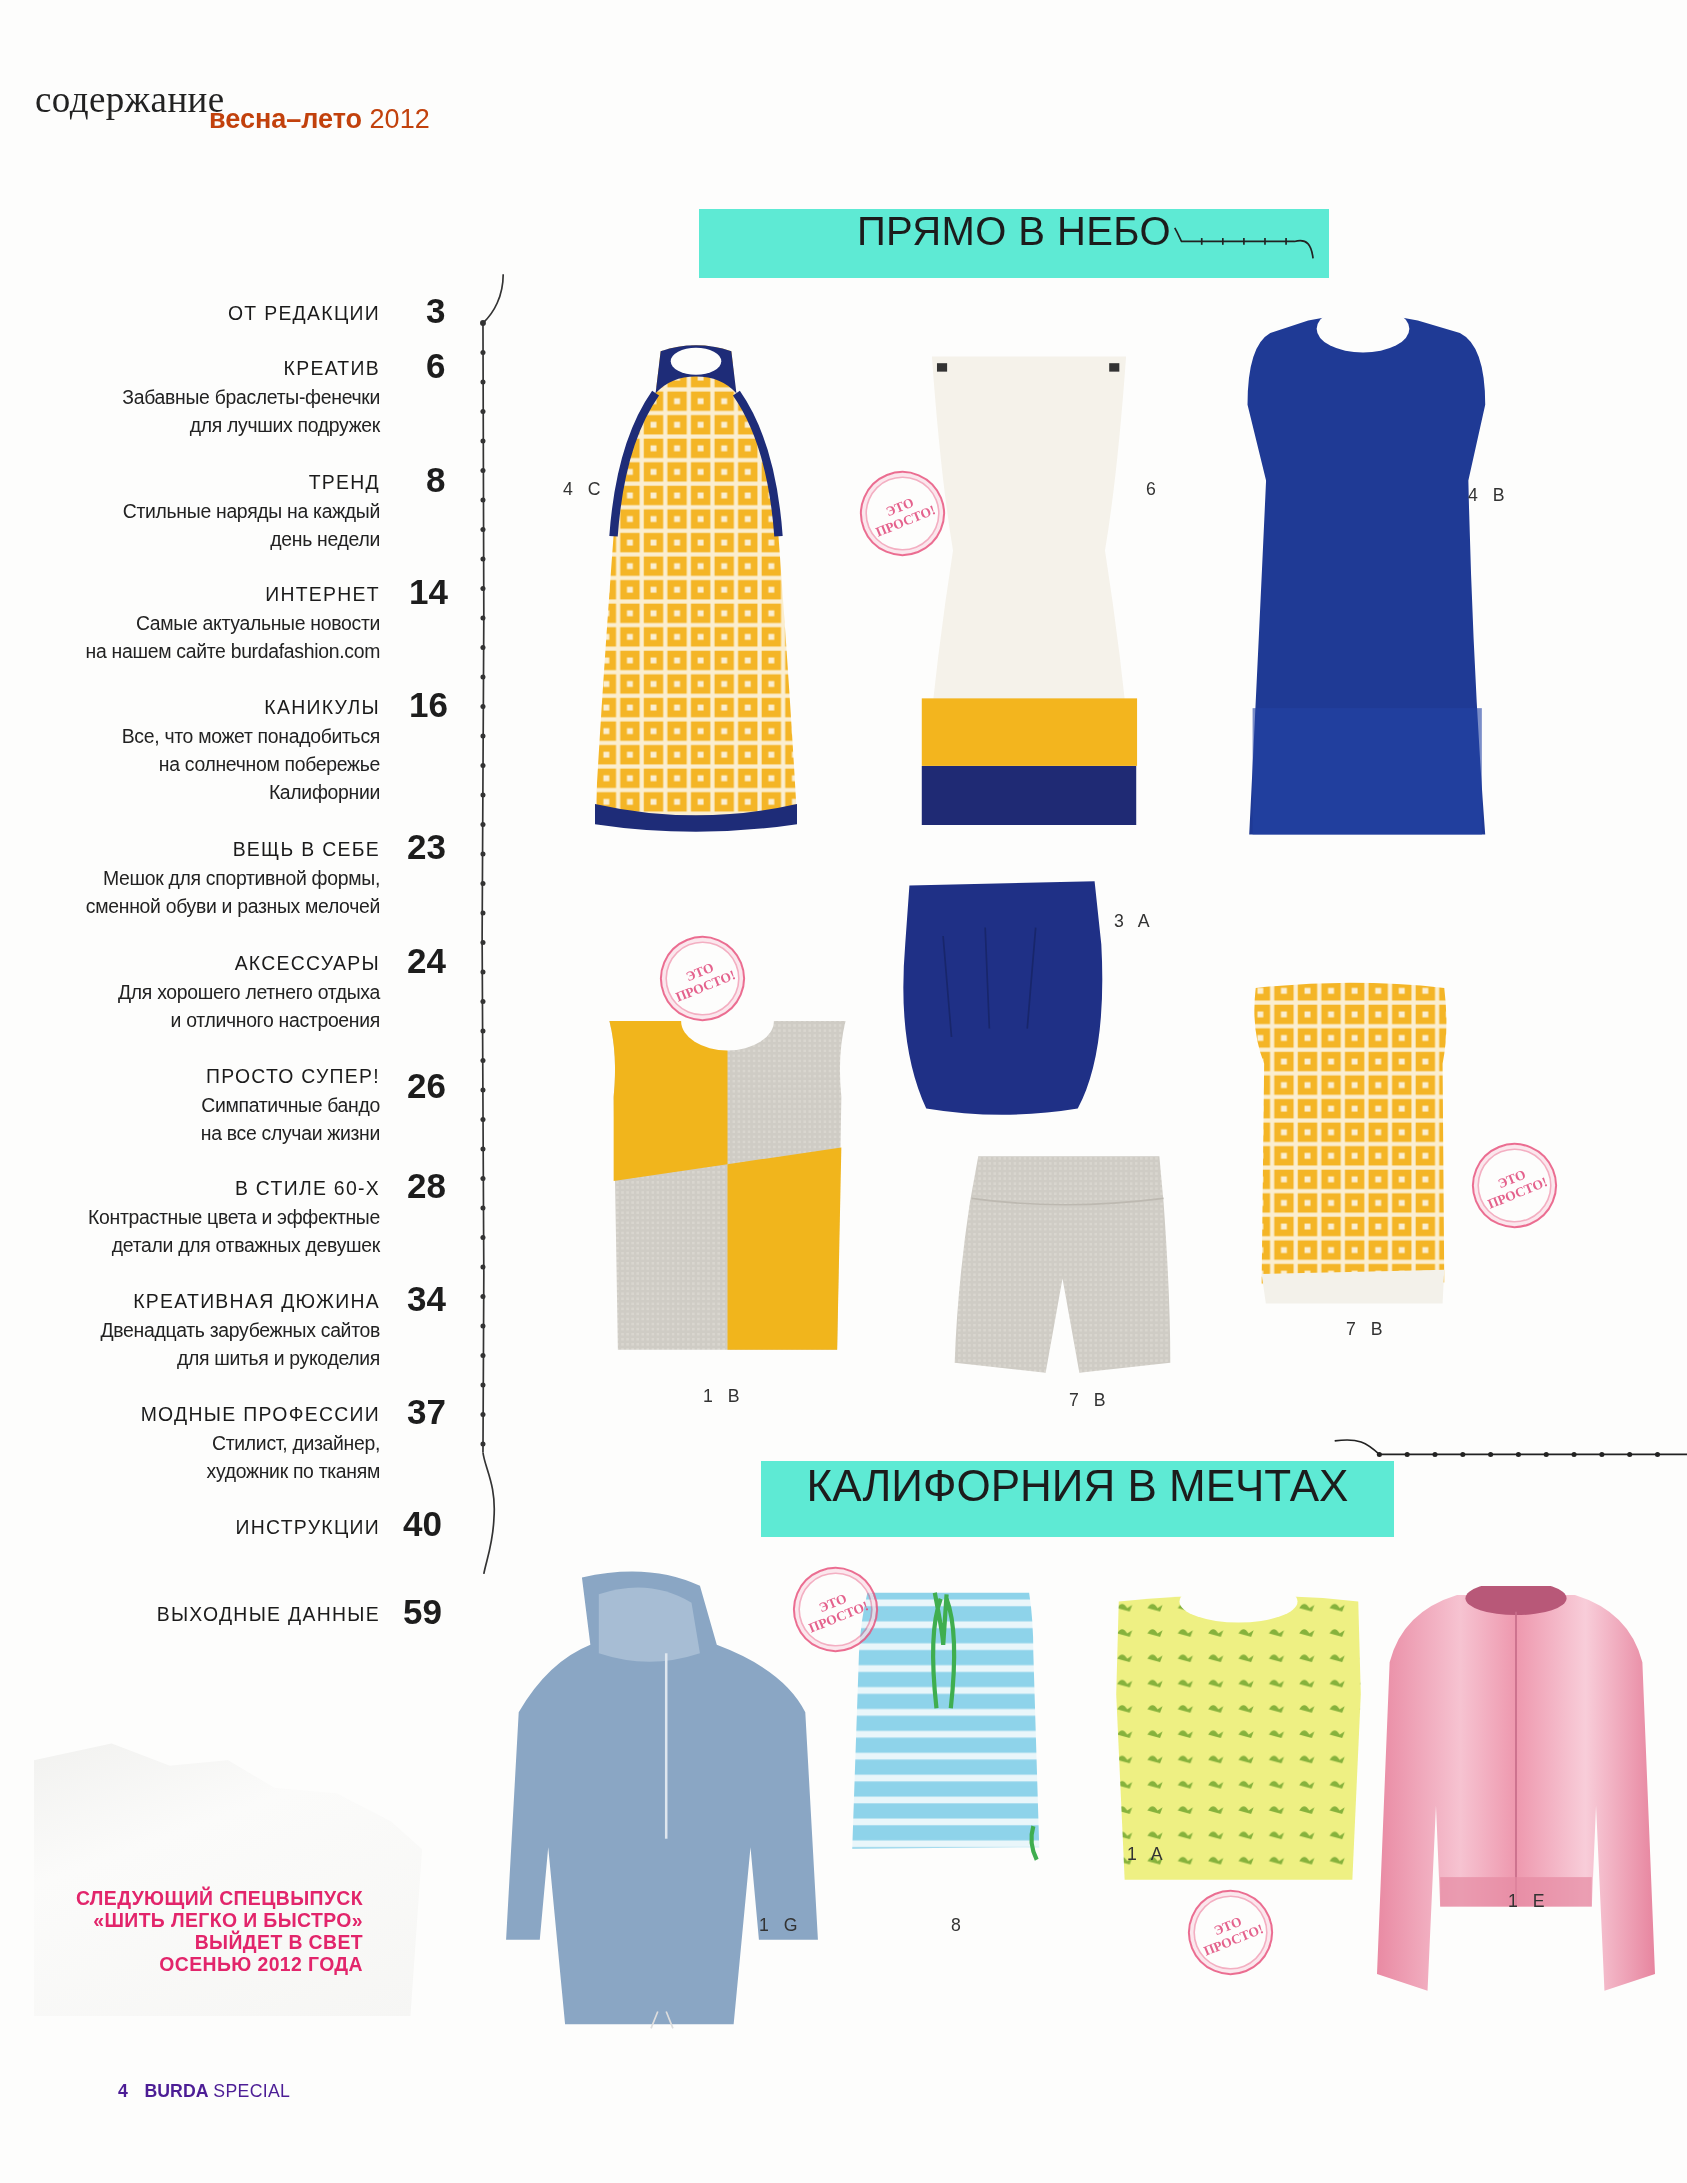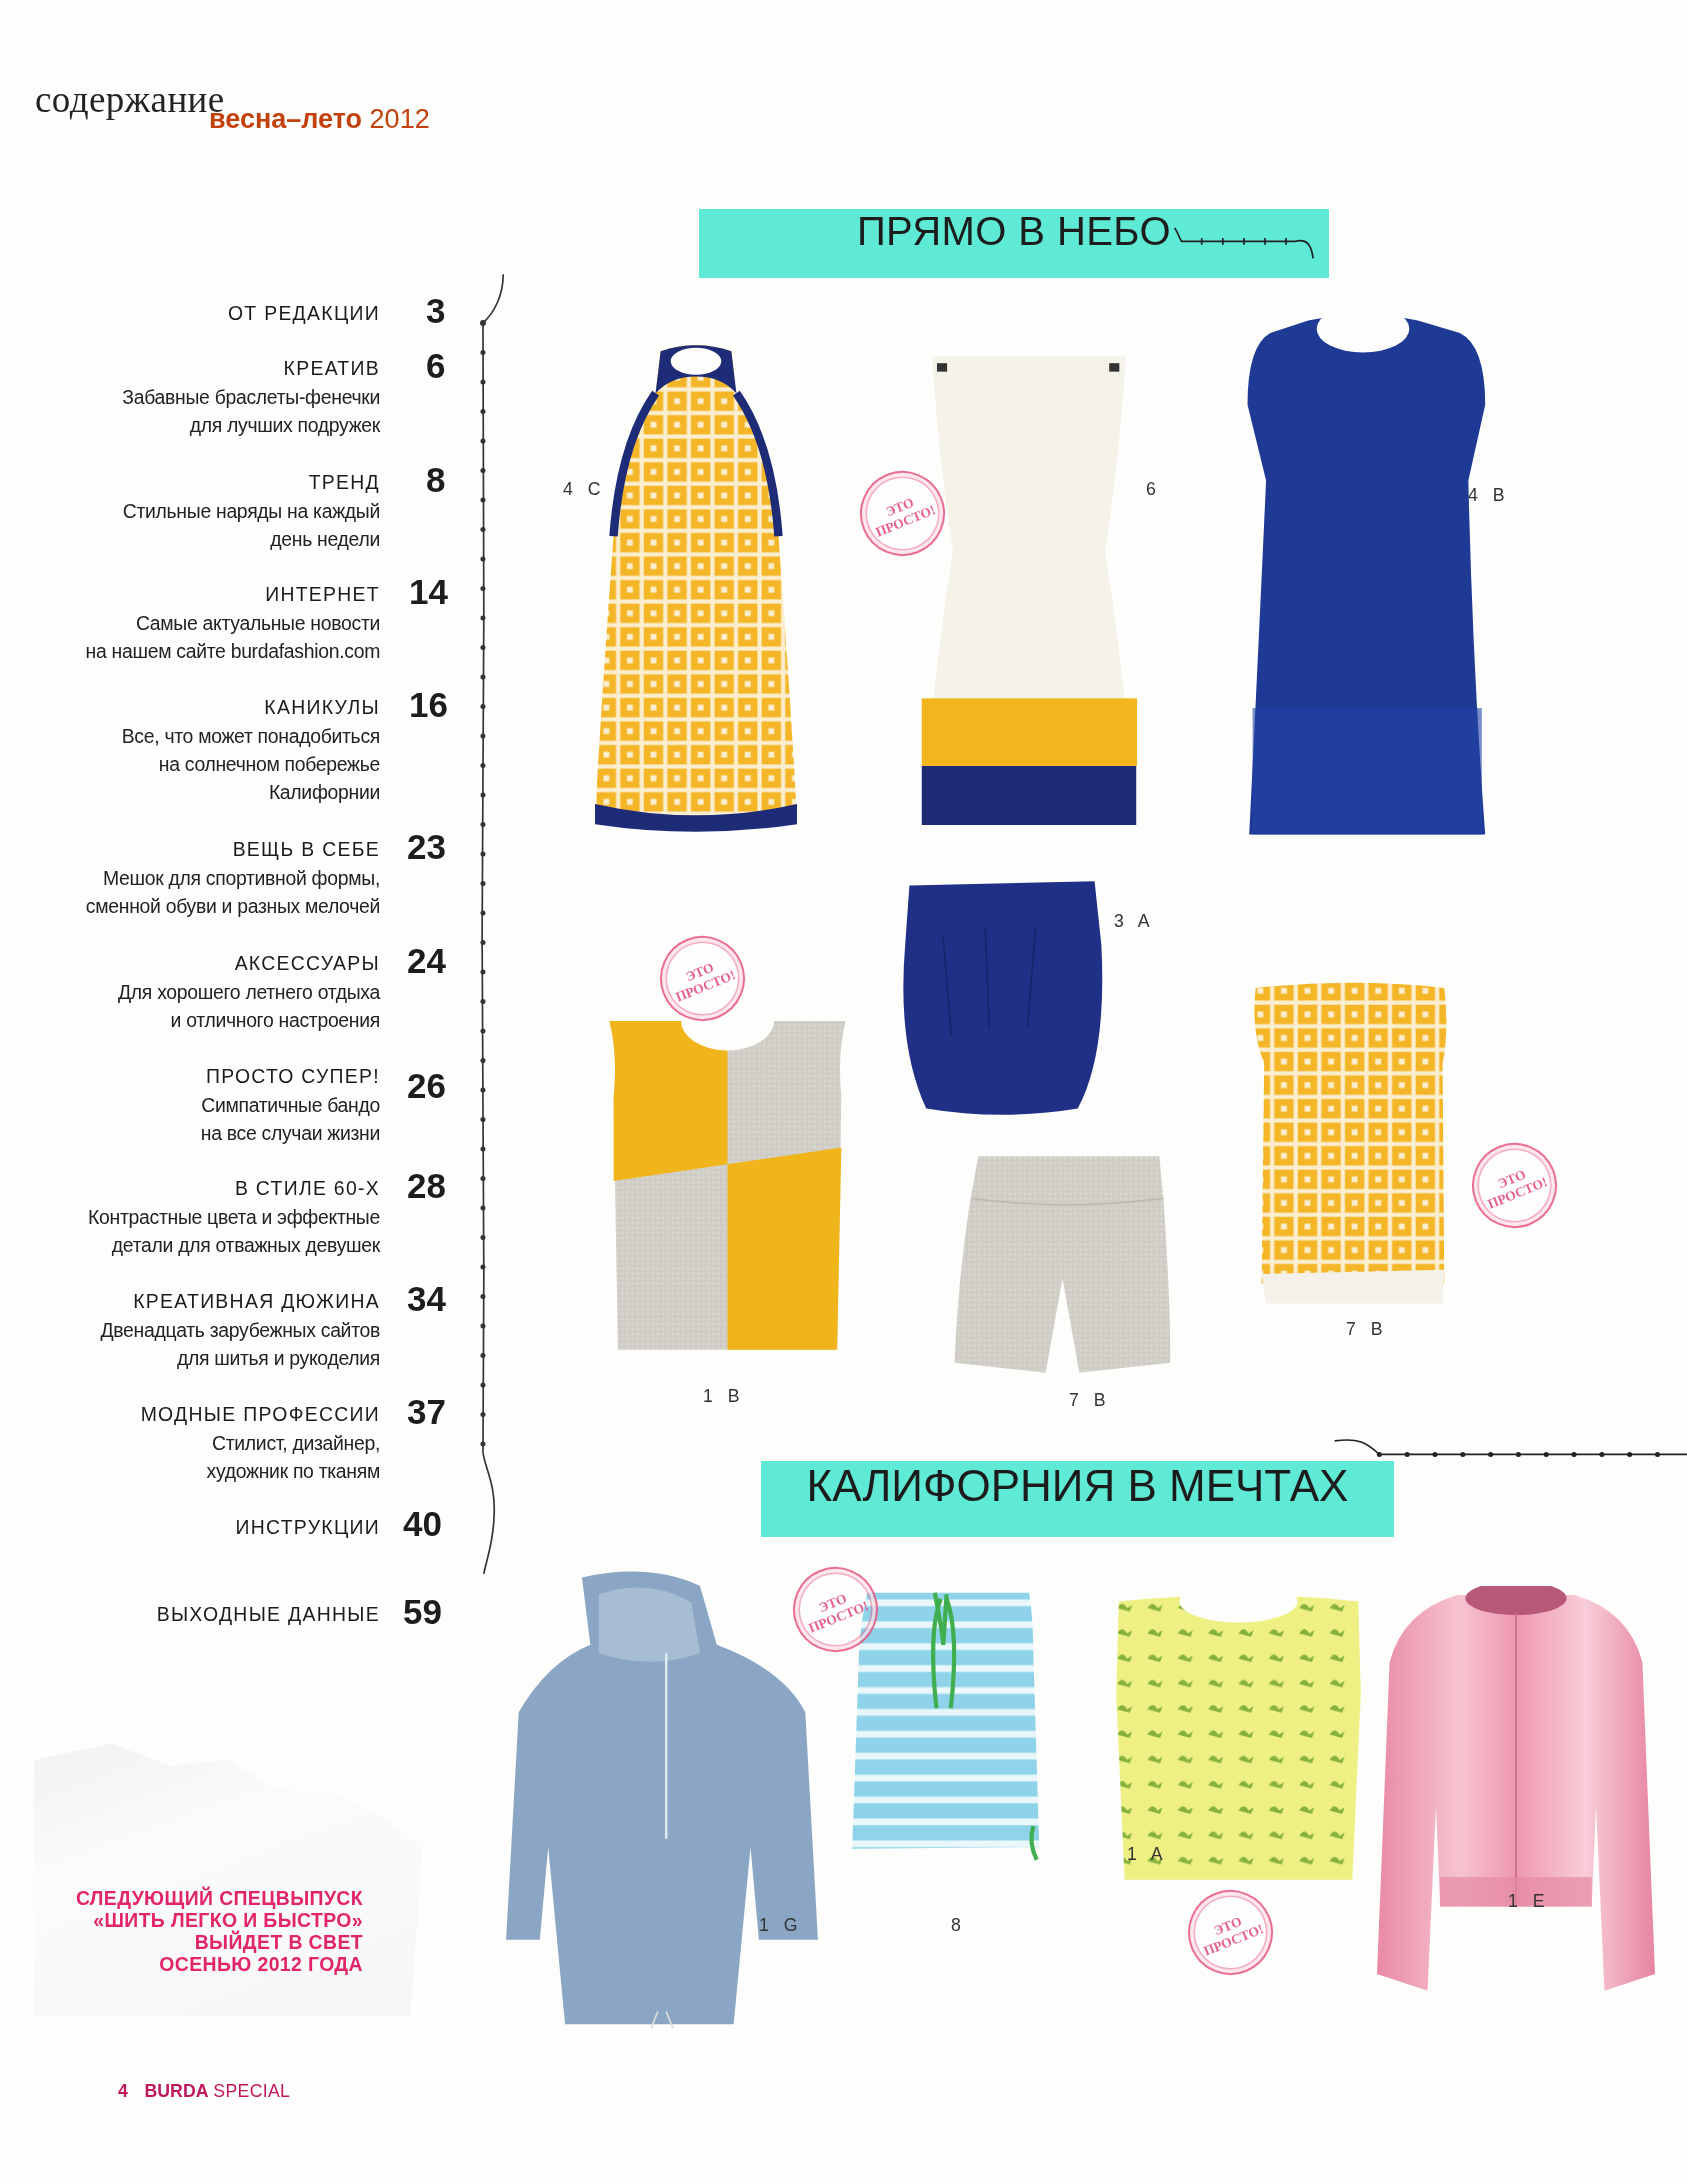--- a/index.html
+++ b/index.html
@@ -36,21 +36,21 @@
            color:#e0487a; font-family:"Liberation Serif","DejaVu Serif",serif; font-weight:bold;
            font-size:13.5px; line-height:15px; text-align:center; display:flex; align-items:center; justify-content:center;
            transform:rotate(-22deg); opacity:0.85; }
 
   .promo-paper { left:34px; top:1738px; width:388px; height:278px;
       background:linear-gradient(160deg,#f1f1ef 0%,#fbfbfa 35%,#f6f6f4 100%);
       clip-path:polygon(0 8%, 20% 2%, 35% 10%, 50% 8%, 62% 18%, 78% 20%, 92% 30%, 100% 40%, 97% 100%, 0 100%);
       filter:drop-shadow(0 1.7px 2.5px rgba(0,0,0,0.1)); }
   .promo { left:34px; top:1887px; width:329px; text-align:right; color:#e2256b; font-weight:bold; font-size:19.4px; line-height:22px; letter-spacing:0.4px; }
 
-  .footer { left:118px; top:2081px; font-size:17.7px; color:#be185d; }
+  .footer { left:118px; top:2081px; font-size:17.7px; color:#4c1d95; }
   .footer .num { margin-right:11.8px; font-weight:bold; }
   .footer .brand { font-weight:bold; }
   .footer .special { font-weight:normal; letter-spacing:0.3px; }
 </style>
 </head>
 <body>
 
 <div class="abs hdr-title">содержание</div>
 <div class="abs hdr-sub">
   <span>весна–лето</span>

